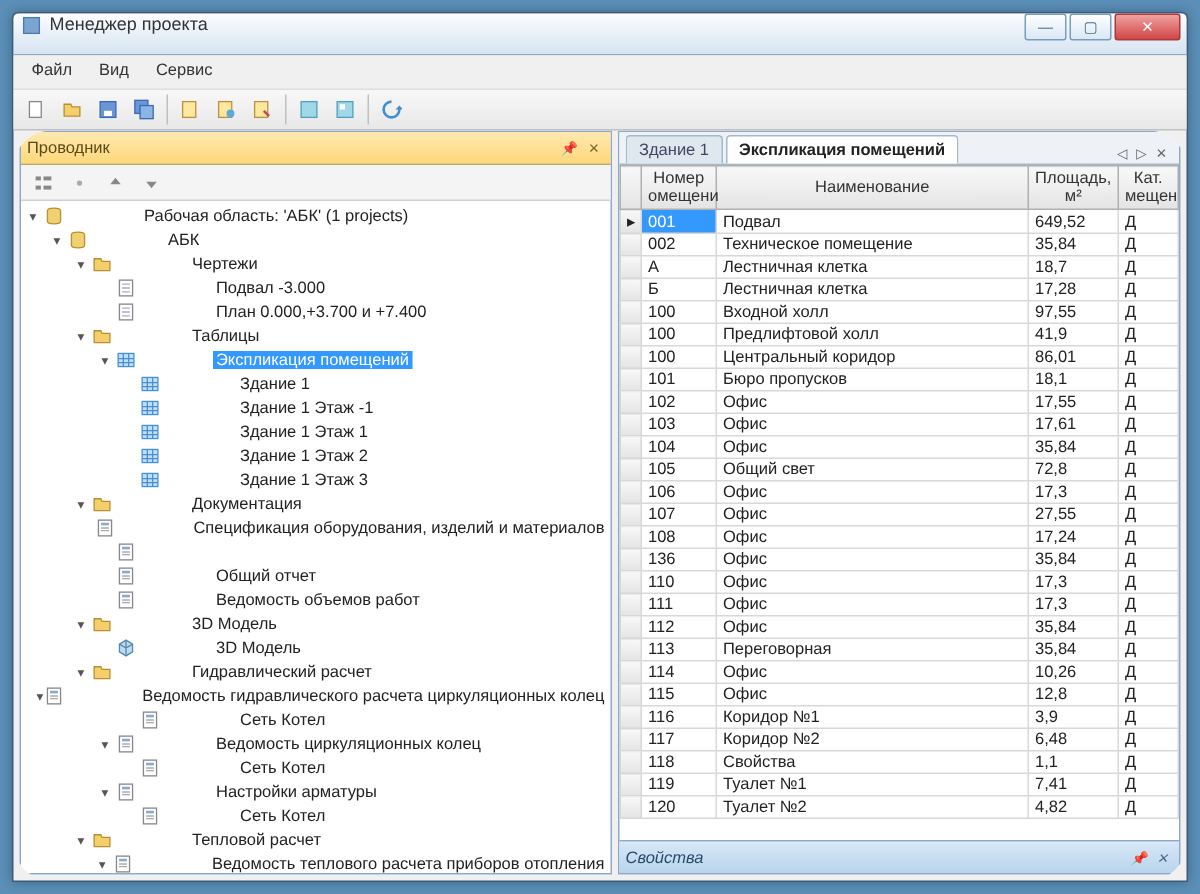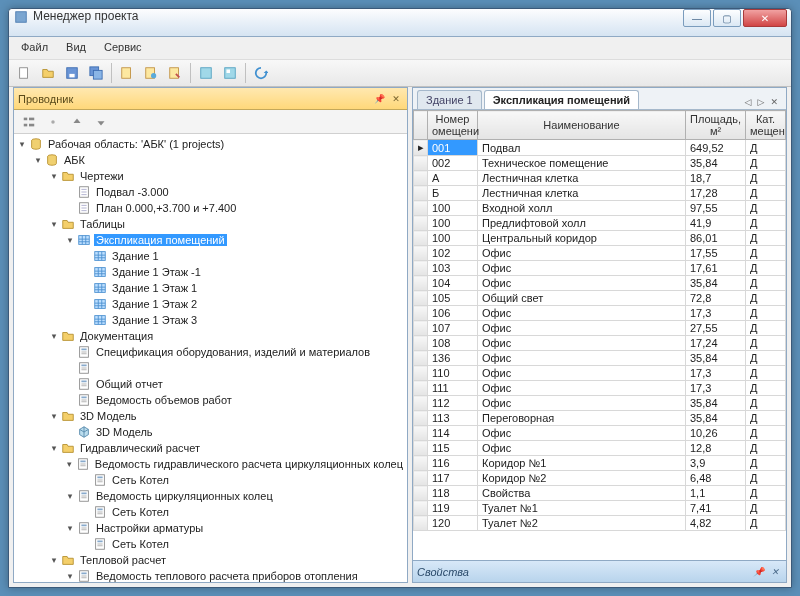--- a/index.html
+++ b/index.html
@@ -9,34 +9,34 @@
 .titlebar-icon { width: 16px; height: 16px; margin-right: 4px; display:inline-flex; align-items:center; justify-content:center; color:#6a8fb5; }
 .titlebar-title { flex: 1; color: #333; font-size: 12px; }
 .winbtns { display: flex; gap: 2px; }
 .winbtn { width: 28px; height: 18px; border: 1px solid #7a9cbd; border-radius: 2px; background: linear-gradient(to bottom,#fdfeff,#dbe8f4); display:flex; align-items:center; justify-content:center; color:#4a6b8c; font-size:10px; cursor:pointer; }
 .winbtn.close { background: linear-gradient(to bottom,#f1a2a2,#d14545); border-color:#a83a3a; color:#fff; width:44px; }
 .menubar { background: #f0f0f0; height: 22px; display: flex; gap: 2px; padding: 2px 4px; }
 .menuitem { padding: 2px 8px; color:#333; cursor:pointer; border-radius:2px; }
 .toolbar { background: linear-gradient(to bottom,#f8f8f8,#e8e8e8); height: 28px; display: flex; align-items: center; padding: 2px 4px; gap: 2px; border-top:1px solid #ddd; border-bottom:1px solid #c0c0c0; }
 .tbbtn { width: 22px; height: 22px; border:1px solid transparent; border-radius:2px; display:flex; align-items:center; justify-content:center; cursor:pointer; }
 .tbsep { width:1px; height:20px; background:#c0c0c0; margin:0 2px; }
-.content { flex: 1; display: flex; overflow: hidden; padding: 0 4px 4px 4px; gap:4px; }
+.content { flex: 1; display: flex; overflow: hidden; padding: 0 4px 4px 4px; gap:4px;border-radius:25px; }
 .panel { display: flex; flex-direction: column; background:#fff; border:1px solid #8fa9c4; }
 .panel.left { width: 395px; }
 .panel.right { flex: 1; }
 .panel-header { background: linear-gradient(to bottom,#ffe8b0,#ffd87a); height: 22px; display:flex; align-items:center; padding:0 4px; border-bottom:1px solid #c4a85a; color:#5a4a1a; }
 .panel-header .hdtitle { flex:1; font-weight:normal; }
 .pinbox { display:flex; gap:2px; }
 .pin { width:14px; height:14px; display:flex; align-items:center; justify-content:center; color:#7a6530; cursor:pointer; font-size:9px; }
 .panel-tb { height: 24px; background:#f4f4f4; border-bottom:1px solid #d0d0d0; display:flex; align-items:center; padding:0 4px; gap:2px; }
 .tree { flex:1; overflow:auto; padding:2px; }
 .node { display:flex; align-items:center; height:16px; white-space:nowrap; }
 .node .exp { width:12px; text-align:center; color:#555; cursor:pointer; font-size:9px; }
 .node .ic { width:16px; height:16px; display:inline-flex; align-items:center; justify-content:center; margin-right:2px; }
-.node .lbl { padding:0 2px; color:#222; cursor:pointer; }
+.node .lbl { padding:0 2px; color:#222; cursor:pointer;margin-left:48px; }
 .node .lbl.sel { background:#3399ff; color:#fff; }
 .ind { display:inline-block; }
 .tabstrip { height: 22px; background:#eef2f6; border-bottom:1px solid #a5b8cb; display:flex; align-items:flex-end; padding:0 4px; }
 .tab { padding:3px 8px; background:#e0e8ef; border:1px solid #a5b8cb; border-bottom:none; margin-right:2px; border-radius:3px 3px 0 0; color:#446; cursor:pointer; font-size:11px; }
 .tab.active { background:#fff; font-weight:bold; color:#222; }
 .tabnav { margin-left:auto; display:flex; gap:2px; padding-right:2px; color:#666; }
 .tabnav span { cursor:pointer; font-size:9px; padding:2px; }
 .grid-wrap { flex:1; overflow:auto; position:relative; }
 .grid { border-collapse:collapse; width:100%; table-layout:fixed; }
 .grid th { background: linear-gradient(to bottom,#f8f8f8,#e4e4e4); border:1px solid #b0b0b0; padding:2px 4px; font-weight:normal; color:#333; white-space:normal; height:28px; vertical-align:middle; }
@@ -554,20 +554,27 @@
               </tr>
               <tr>
                 <td class="rowhdr"></td>
                 <td class="c1">100</td>
                 <td>Центральный коридор</td>
                 <td>86,01</td>
                 <td>Д</td>
               </tr>
               <tr>
                 <td class="rowhdr"></td>
+                <td class="c1">101</td>
+                <td>Бюро пропусков</td>
+                <td>18,1</td>
+                <td>Д</td>
+              </tr>
+              <tr>
+                <td class="rowhdr"></td>
                 <td class="c1">102</td>
                 <td>Офис</td>
                 <td>17,55</td>
                 <td>Д</td>
               </tr>
               <tr>
                 <td class="rowhdr"></td>
                 <td class="c1">103</td>
                 <td>Офис</td>
                 <td>17,61</td>

